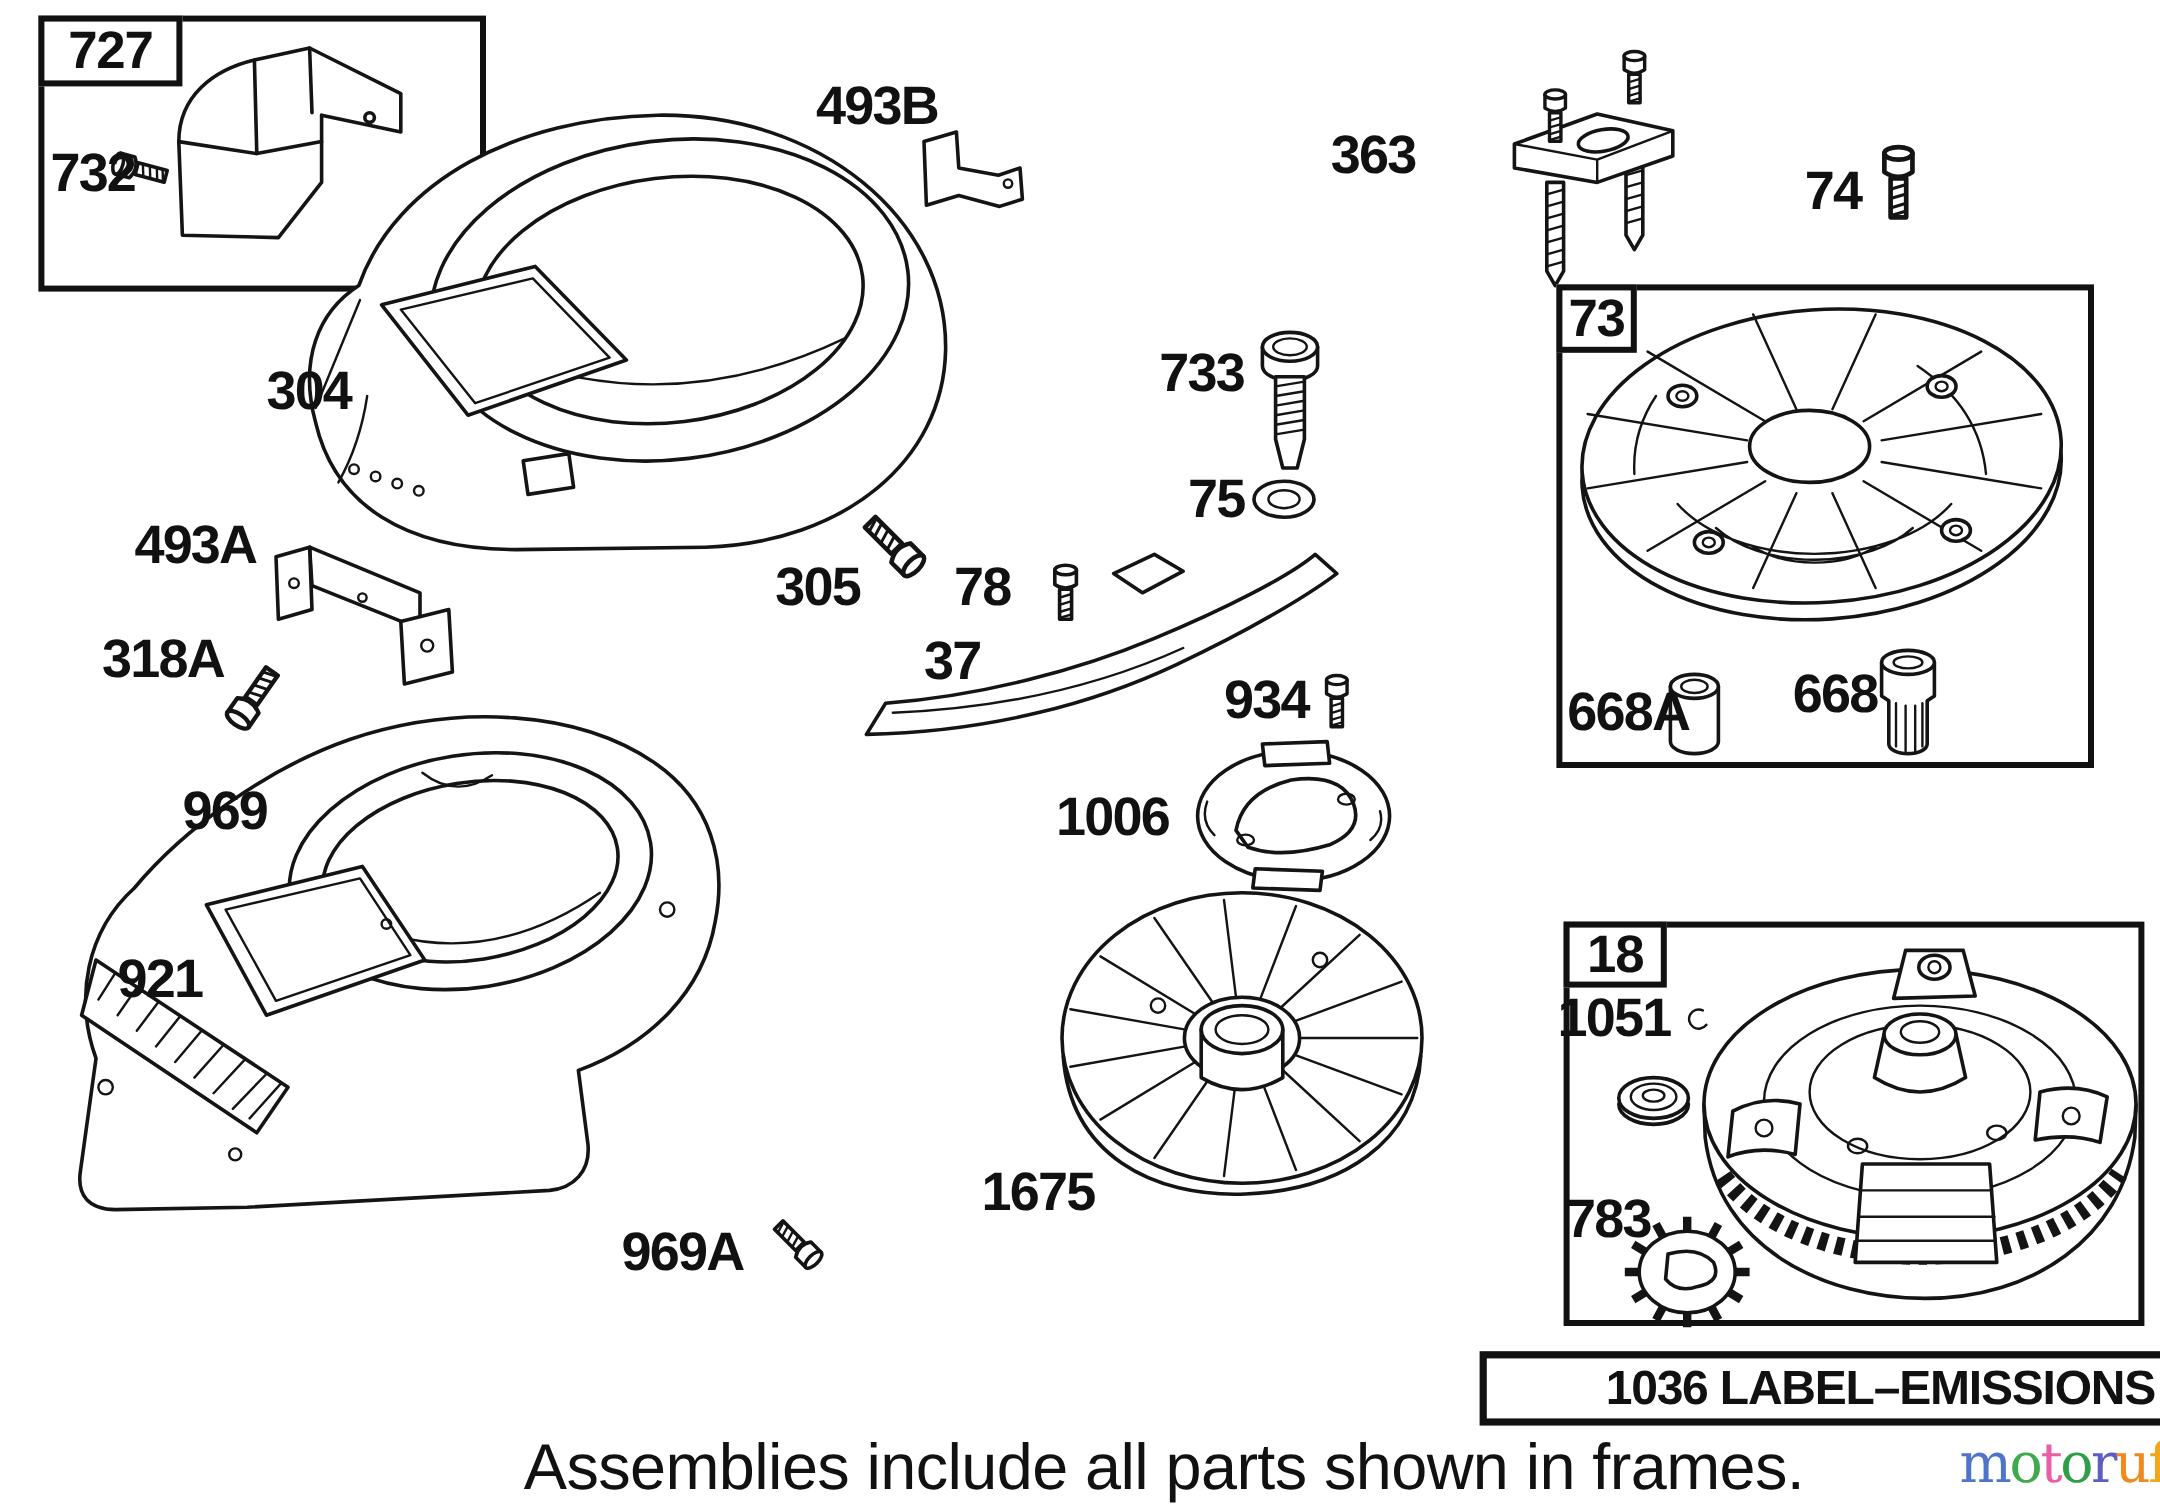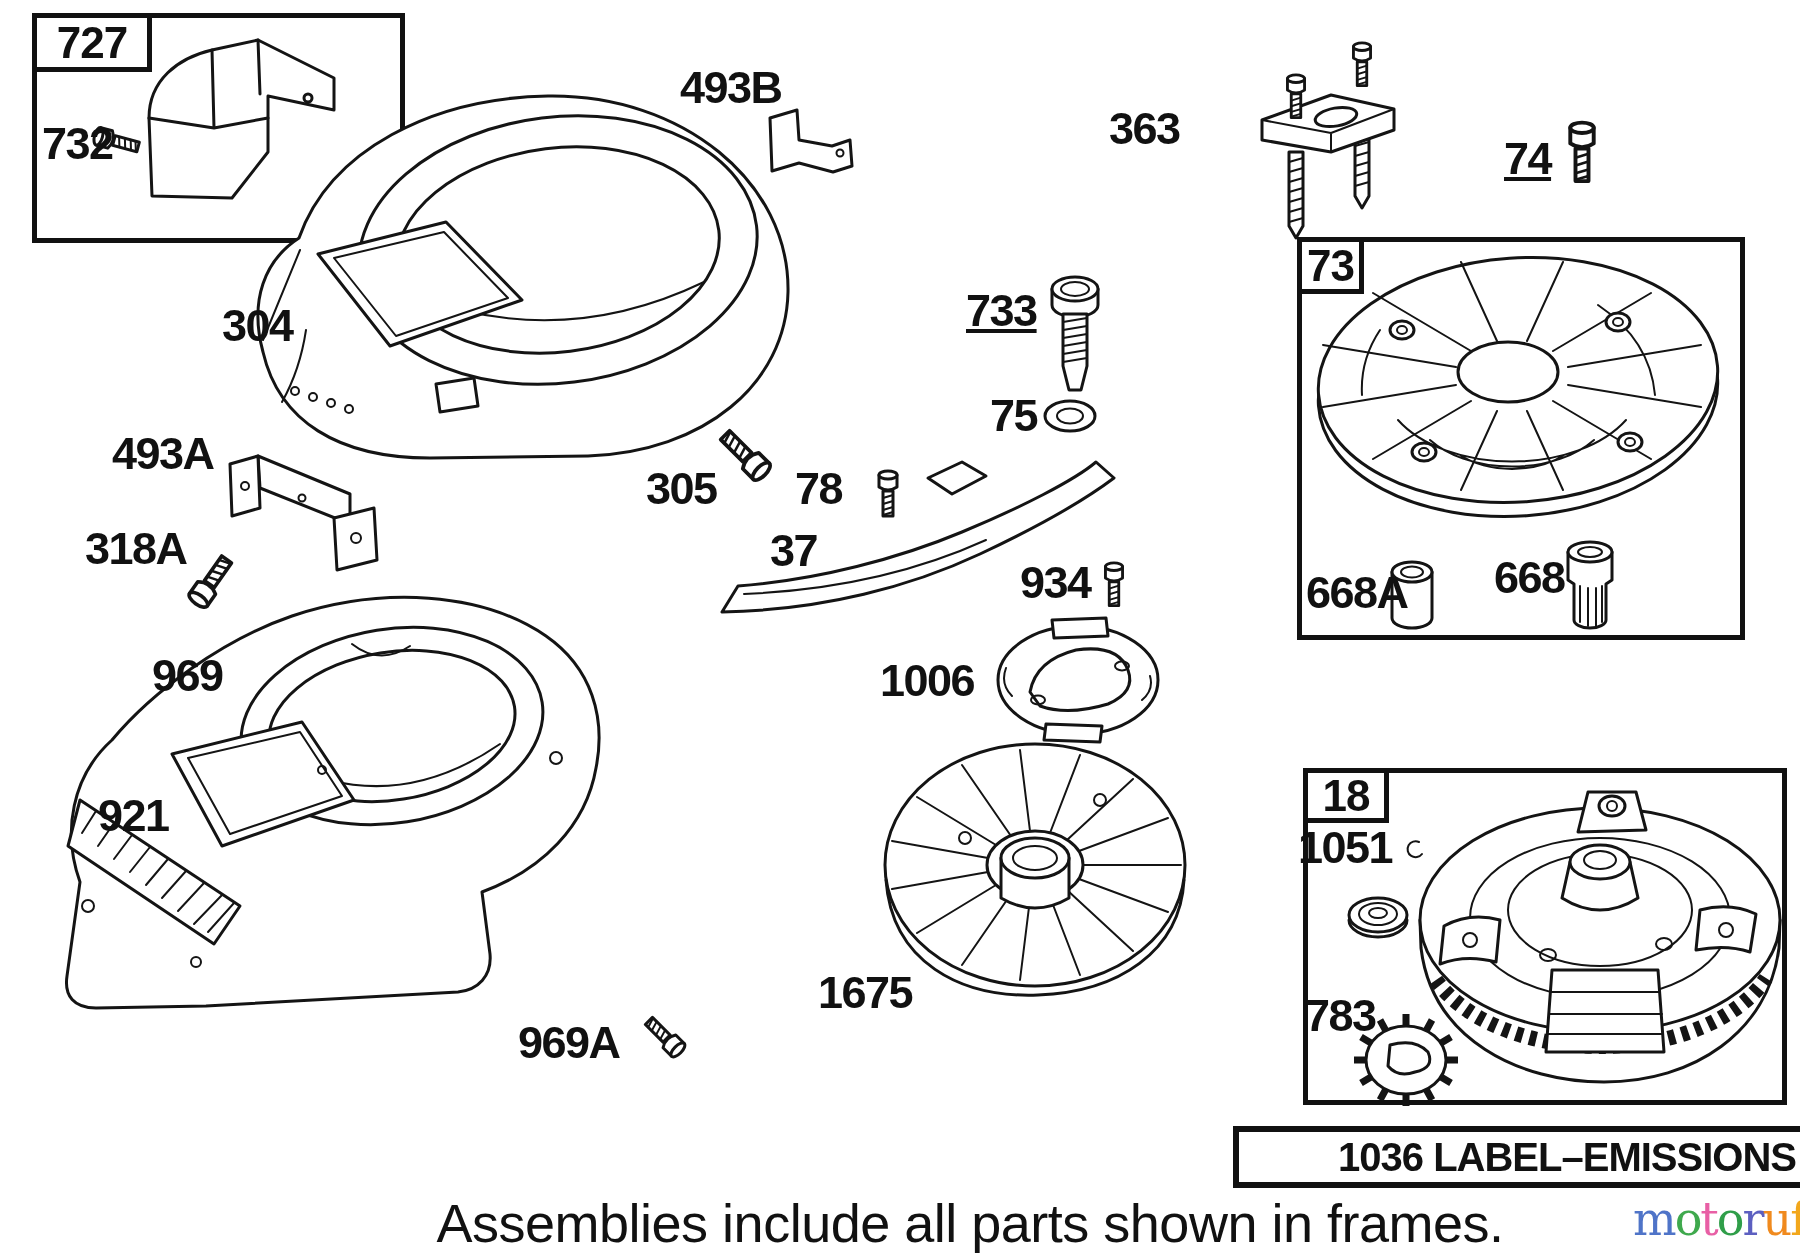--- a/index.html
+++ b/index.html
@@ -229,22 +229,22 @@
     <span>73</span>
   </div>
   <div class="flabel" style="left:1303px;top:768px;width:86px;height:55px;">
     <span>18</span>
   </div>
 
   <div class="plabel" style="left:42px;top:120px;">732</div>
   <div class="plabel" style="left:222px;top:302px;">304</div>
   <div class="plabel" style="left:680px;top:64px;">493B</div>
   <div class="plabel" style="left:1109px;top:105px;text-align:right;">363</div>
-  <div class="plabel" style="left:1504px;top:135px;text-decoration:underline;">74</div>
-  <div class="plabel" style="left:966px;top:287px;text-decoration:underline;">733</div>
+  <div class="plabel" style="left:1504px;top:135px;">74</div>
+  <div class="plabel" style="left:966px;top:287px;">733</div>
   <div class="plabel" style="left:990px;top:392px;">75</div>
   <div class="plabel" style="left:646px;top:465px;">305</div>
   <div class="plabel" style="left:795px;top:465px;">78</div>
   <div class="plabel" style="left:770px;top:527px;">37</div>
   <div class="plabel" style="left:1020px;top:559px;">934</div>
   <div class="plabel" style="left:880px;top:657px;">1006</div>
   <div class="plabel" style="left:112px;top:430px;">493A</div>
   <div class="plabel" style="left:85px;top:525px;">318A</div>
   <div class="plabel" style="left:152px;top:652px;">969</div>
   <div class="plabel" style="left:98px;top:792px;">921</div>

